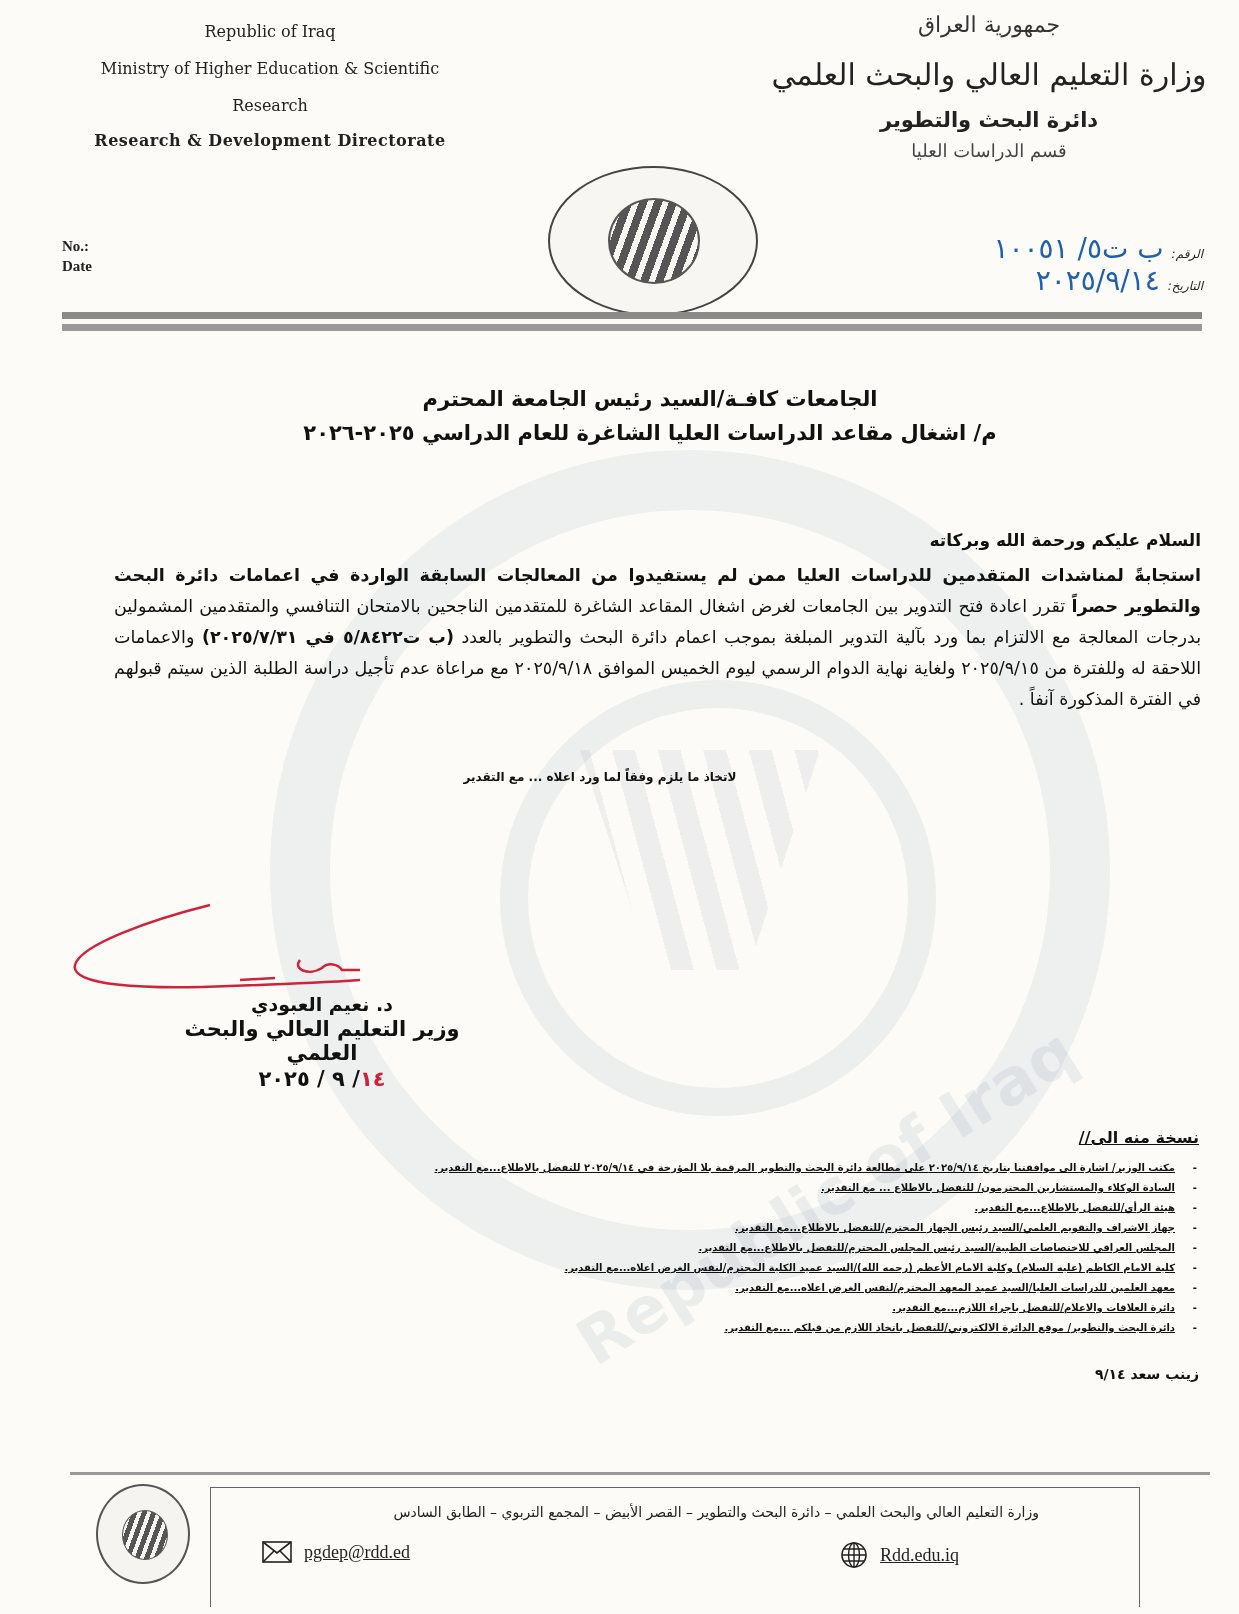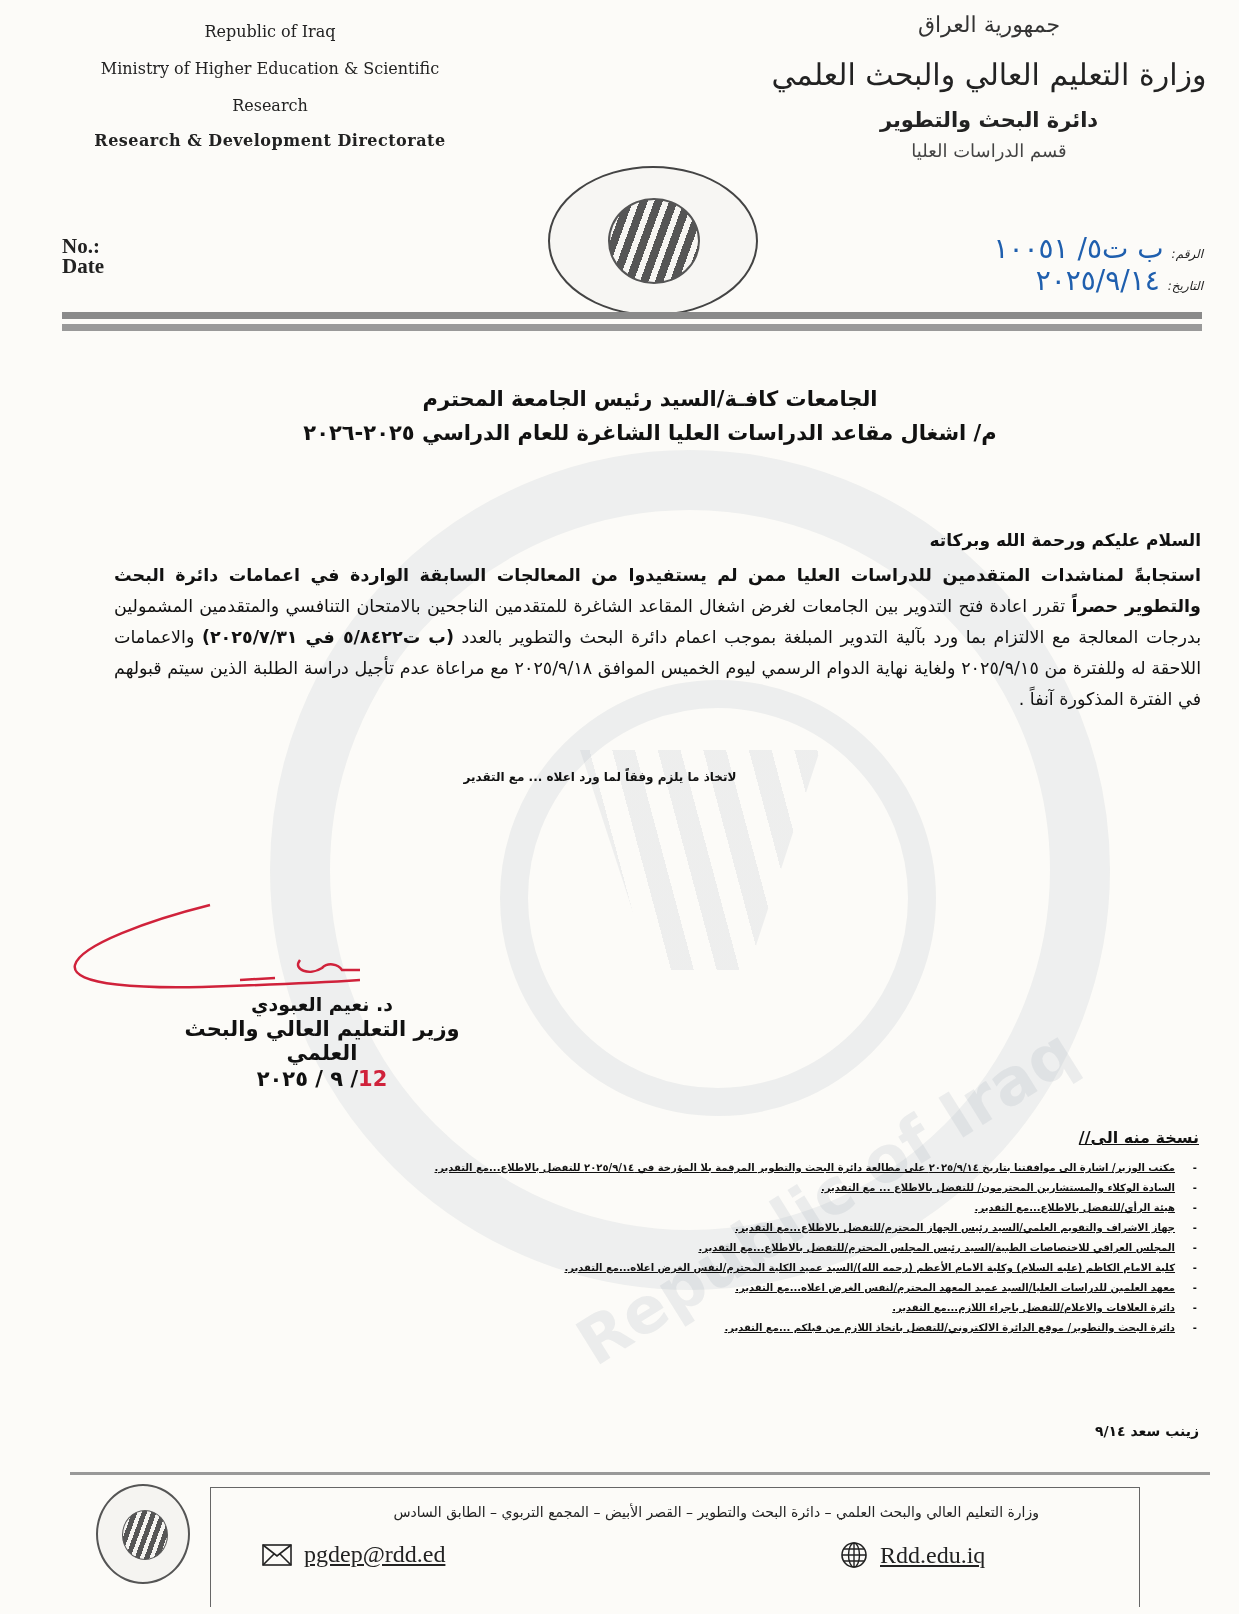--- a/index.html
+++ b/index.html
@@ -35,21 +35,21 @@
     }
 
     
     .hdr-en { position: absolute; left: 60px; top: 18px; width: 420px; text-align: center;
       font-family: "DejaVu Serif", serif; color: #222; }
     .hdr-en .l1 { font-size: 16px; margin-top: 4px; }
     .hdr-en .l2 { font-size: 16px; margin-top: 18px; }
     .hdr-en .l3 { font-size: 16px; margin-top: 18px; }
     .hdr-en .l4 { font-size: 16px; font-weight: bold; margin-top: 16px; letter-spacing: 0.5px; }
     .no-date { position: absolute; left: 62px; top: 236px; font-family: "Liberation Serif", serif;
-      font-weight: bold; font-size: 21px; line-height: 20px; color: #222; }
+      font-weight: bold; font-size: 15px; line-height: 20px; color: #222; }
 
     
     .hdr-ar { position: absolute; right: 30px; top: 12px; width: 440px; text-align: center; direction: rtl; color: #222; }
     .hdr-ar .a1 { font-family: "DejaVu Serif", serif; font-size: 22px; color: #333; }
     .hdr-ar .a2 { font-family: "DejaVu Serif", serif; font-size: 30px; margin-top: 20px; color: #222; letter-spacing: 1px; }
     .hdr-ar .a3 { font-family: "DejaVu Sans", sans-serif; font-weight: bold; font-size: 21px; margin-top: 16px; }
     .hdr-ar .a4 { font-family: "DejaVu Serif", serif; font-size: 18px; margin-top: 8px; color: #444; }
 
     .ref { position: absolute; right: 36px; top: 232px; direction: rtl; width: 300px; }
     .ref .row { display: flex; align-items: baseline; gap: 8px; height: 32px; }
@@ -89,32 +89,32 @@
     .signer .t { font-size: 21px; margin-top: 2px; }
     .signer .d { font-size: 21px; margin-top: 2px; letter-spacing: 4px; }
     .signer .d .red { color: #d0223b; }
 
     
     .cc-title { position: absolute; right: 40px; top: 1128px; direction: rtl; font-weight: bold; font-size: 16px; text-decoration: underline; }
     .cc-list { position: absolute; right: 40px; top: 1158px; width: 1110px; direction: rtl; list-style: none; }
     .cc-list li { font-size: 10px; font-weight: bold; line-height: 20px; position: relative; padding-right: 24px; text-decoration: underline; }
     .cc-list li::before { content: "-"; position: absolute; right: 2px; top: 0; }
 
-    .typist { position: absolute; right: 40px; top: 1423px; direction: rtl; font-weight: bold; font-size: 14px; }
+    .typist { position: absolute; right: 40px; top: 1366px; direction: rtl; font-weight: bold; font-size: 14px; }
 
     
     .foot-rule { position: absolute; left: 70px; top: 1472px; width: 1140px; height: 3px; background: #999; }
     .foot-box { position: absolute; left: 210px; top: 1487px; width: 930px; height: 120px; border: 1px solid #666; border-right: 1px solid #666; border-bottom: none; }
     .foot-seal { position: absolute; left: 96px; top: 1484px; width: 94px; height: 100px; border-radius: 50%; border: 2px solid #555; background: #f5f4f1; }
     .foot-seal::after { content: ""; position: absolute; left: 24px; top: 24px; width: 44px; height: 48px; border-radius: 50%;
       background: repeating-linear-gradient(110deg, #555 0 5px, #f5f4f1 5px 9px); border: 1px solid #555; }
     .foot-addr { position: absolute; right: 200px; top: 1504px; direction: rtl; font-size: 14px; color: #222; }
     .foot-email { position: absolute; left: 262px; top: 1541px; display: flex; align-items: center; gap: 12px; }
     .foot-web { position: absolute; left: 840px; top: 1541px; display: flex; align-items: center; gap: 12px; }
-    .foot-link { font-family: "Liberation Serif", serif; font-size: 24px; color: #222; text-decoration: underline; }
+    .foot-link { font-family: "Liberation Serif", serif; font-size: 18px; color: #222; text-decoration: underline; }
     .icon svg { display: block; }
   </style>
 </head>
 <body>
 
 <div class="page">
 
   <div class="watermark"></div>
   <div class="wm-text">Republic of Iraq</div>
 
@@ -166,21 +166,21 @@
   <div class="closing">لاتخاذ ما يلزم وفقاً لما ورد اعلاه ... مع التقدير</div>
 
   <svg class="sig-scribble" viewBox="0 0 320 120">
     <path d="M150 15 C 90 30, 20 55, 15 75 C 10 95, 80 100, 170 96 C 230 94, 270 92, 300 90" stroke="#d0223b" stroke-width="2.5" fill="none"></path>
     <path d="M240 70 C 232 80, 250 86, 262 78 C 268 72, 278 74, 282 80 L 300 80" stroke="#d0223b" stroke-width="2.5" fill="none"></path>
     <path d="M180 90 L 215 88" stroke="#d0223b" stroke-width="2.5" fill="none"></path>
   </svg>
   <div class="signer">
     <div class="n">د. نعيم العبودي</div>
     <div class="t">وزير التعليم العالي والبحث العلمي</div>
-    <div class="d"><span class="red">12</span><span>/ ٩ / ٢٠٢٥</span></div>
+    <div class="d"><span class="red">١٤</span><span>/ ٩ / ٢٠٢٥</span></div>
   </div>
 
   <div class="cc-title">نسخة منه الى//</div>
   <ul class="cc-list">
     <li>مكتب الوزير/ اشارة الى موافقتنا بتاريخ ٢٠٢٥/٩/١٤ على مطالعة دائرة البحث والتطوير المرقمة بلا المؤرخة في ٢٠٢٥/٩/١٤ للتفضل بالاطلاع...مع التقدير.</li>
     <li>السادة الوكلاء والمستشارين المحترمون/ للتفضل بالاطلاع ... مع التقدير.</li>
     <li>هيئة الرأي/للتفضل بالاطلاع...مع التقدير.</li>
     <li>جهاز الاشراف والتقويم العلمي/السيد رئيس الجهاز المحترم/للتفضل بالاطلاع...مع التقدير.</li>
     <li>المجلس العراقي للاختصاصات الطبية/السيد رئيس المجلس المحترم/للتفضل بالاطلاع...مع التقدير.</li>
     <li>كلية الامام الكاظم (عليه السلام) وكلية الامام الأعظم (رحمه الله)/السيد عميد الكلية المحترم/لنفس الغرض اعلاه...مع التقدير.</li>

